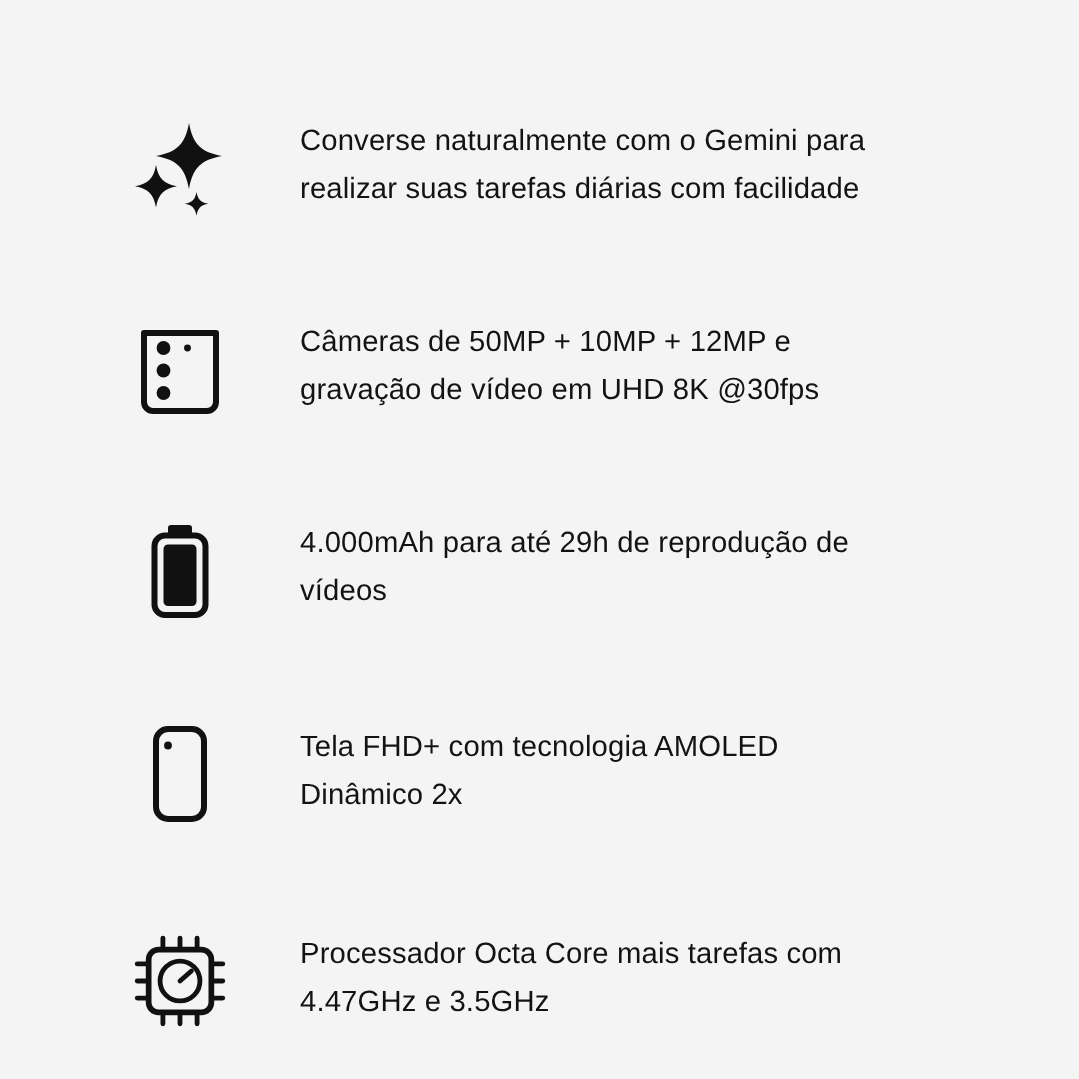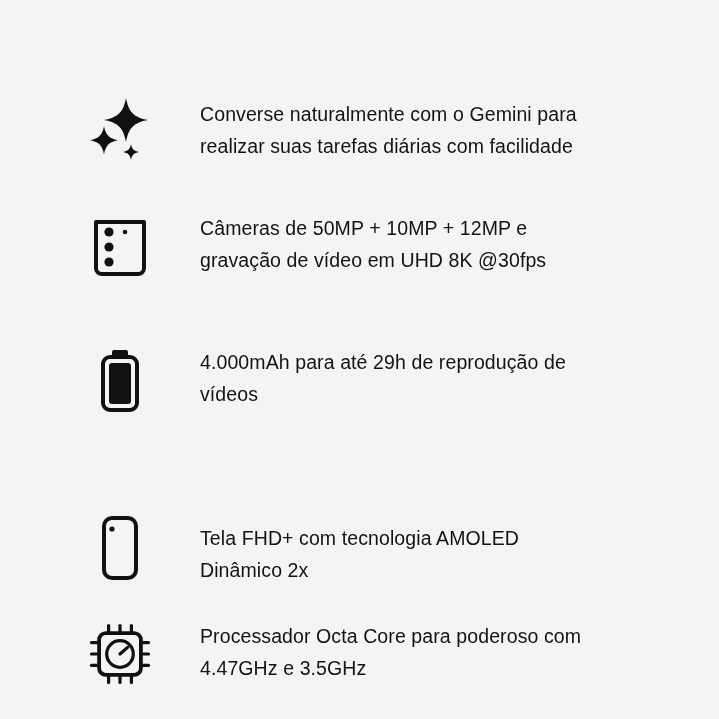--- a/index.html
+++ b/index.html
@@ -54,24 +54,24 @@
   }
   .feature-text {
     font-size: 19.5px;
     line-height: 32px;
     color: #131313;
     letter-spacing: 0.1px;
     max-width: 400px;
     font-weight: 400;
   }
   
-  .row-gemini   { margin-top: 0px; align-items: center; }
+  .row-gemini   { margin-top: 0px; }
   .row-camera   { margin-top: 16px; justify-content: center; }
   .row-battery  { margin-top: 16px; justify-content: space-between; }
-  .row-display  { margin-top: 18px; align-items: flex-end; }
+  .row-display  { margin-top: 18px; }
   .row-cpu      { margin-top: 20px; }
 
   svg { display: block; }
 </style>
 </head>
 <body>
 
 <div class="sheet">
   <div class="feature-list">
 
@@ -154,18 +154,18 @@
               <line x1="62" y1="28" x2="70" y2="28"></line>
               <line x1="62" y1="40" x2="70" y2="40"></line>
               <line x1="62" y1="52" x2="70" y2="52"></line>
             </g>
             <circle cx="40" cy="40" r="14" fill="none" stroke="#111" stroke-width="3.4"></circle>
             <line x1="40" y1="40" x2="48" y2="33" stroke="#111" stroke-width="3.4" stroke-linecap="round"></line>
           </svg>
         </div>
       </div>
       <div class="text-cell">
-        <div class="feature-text">Processador Octa Core para poderoso com 4.47GHz e 3.5GHz</div>
+        <div class="feature-text">Processador Octa Core mais tarefas com 4.47GHz e 3.5GHz</div>
       </div>
     </div>
 
   </div>
 </div>
 
 </body></html>

